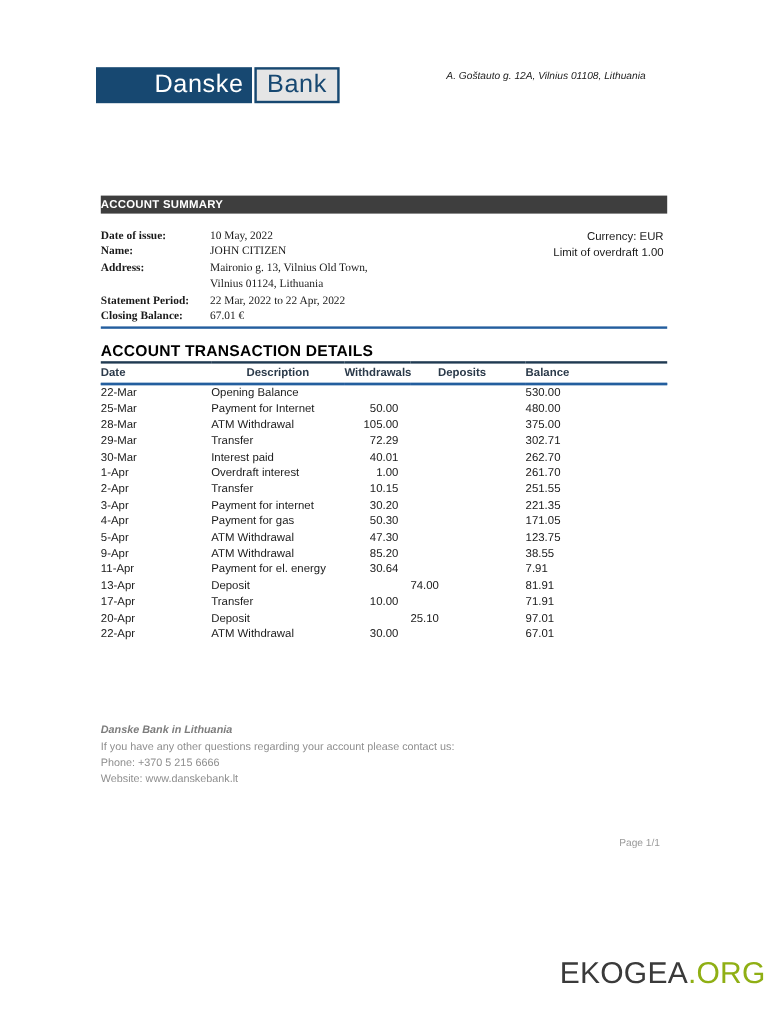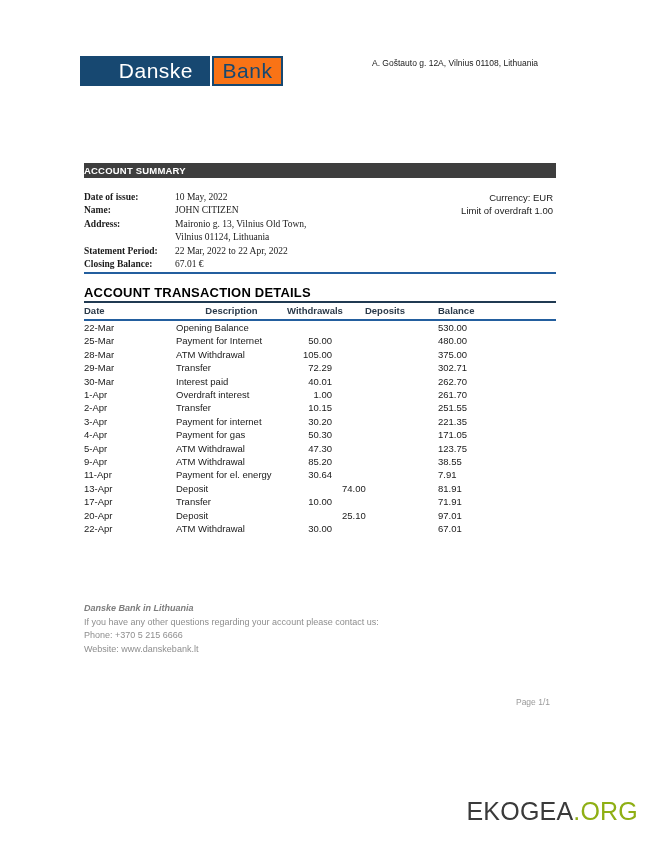--- a/index.html
+++ b/index.html
@@ -9,32 +9,32 @@
     font-family:"Liberation Sans", sans-serif;
     position:relative; overflow:hidden;
     color:#1a1a1a;
   }
   .page { position:absolute; inset:0; background:#fff; }
 
   
   .logo { position:absolute; left:80px; top:56px; display:flex; height:30px; }
   .logo-danske {
     background:#174871; color:#ffffff; width:130px; height:30px;
-    text-align:right; padding-right:17px;
+    text-align:right; padding-right:7px;
     font-size:21px; line-height:29px; letter-spacing:0.5px;
   }
   .logo-bank {
-    background:#f97316; color:#174871; border:2px solid #174871;
+    background:#e5e5e5; color:#174871; border:2px solid #174871;
     width:71px; height:30px; margin-left:2px;
     text-align:center; font-size:21px; line-height:25px; letter-spacing:0.5px;
   }
 
   .bank-address {
     position:absolute; top:58px; right:112px;
-    font-size:8.5px; color:#1a1a1a;
+    font-size:8.5px; color:#1a1a1a;font-style:italic;
   }
 
   
   .summary-bar {
     position:absolute; left:84px; top:163px; width:472px; height:15px;
     background:#3e3e3e; color:#ffffff;
     font-weight:bold; font-size:9.5px; line-height:15px;
     padding-right:4px; letter-spacing:0.2px;
   }
   .summary-fields {

